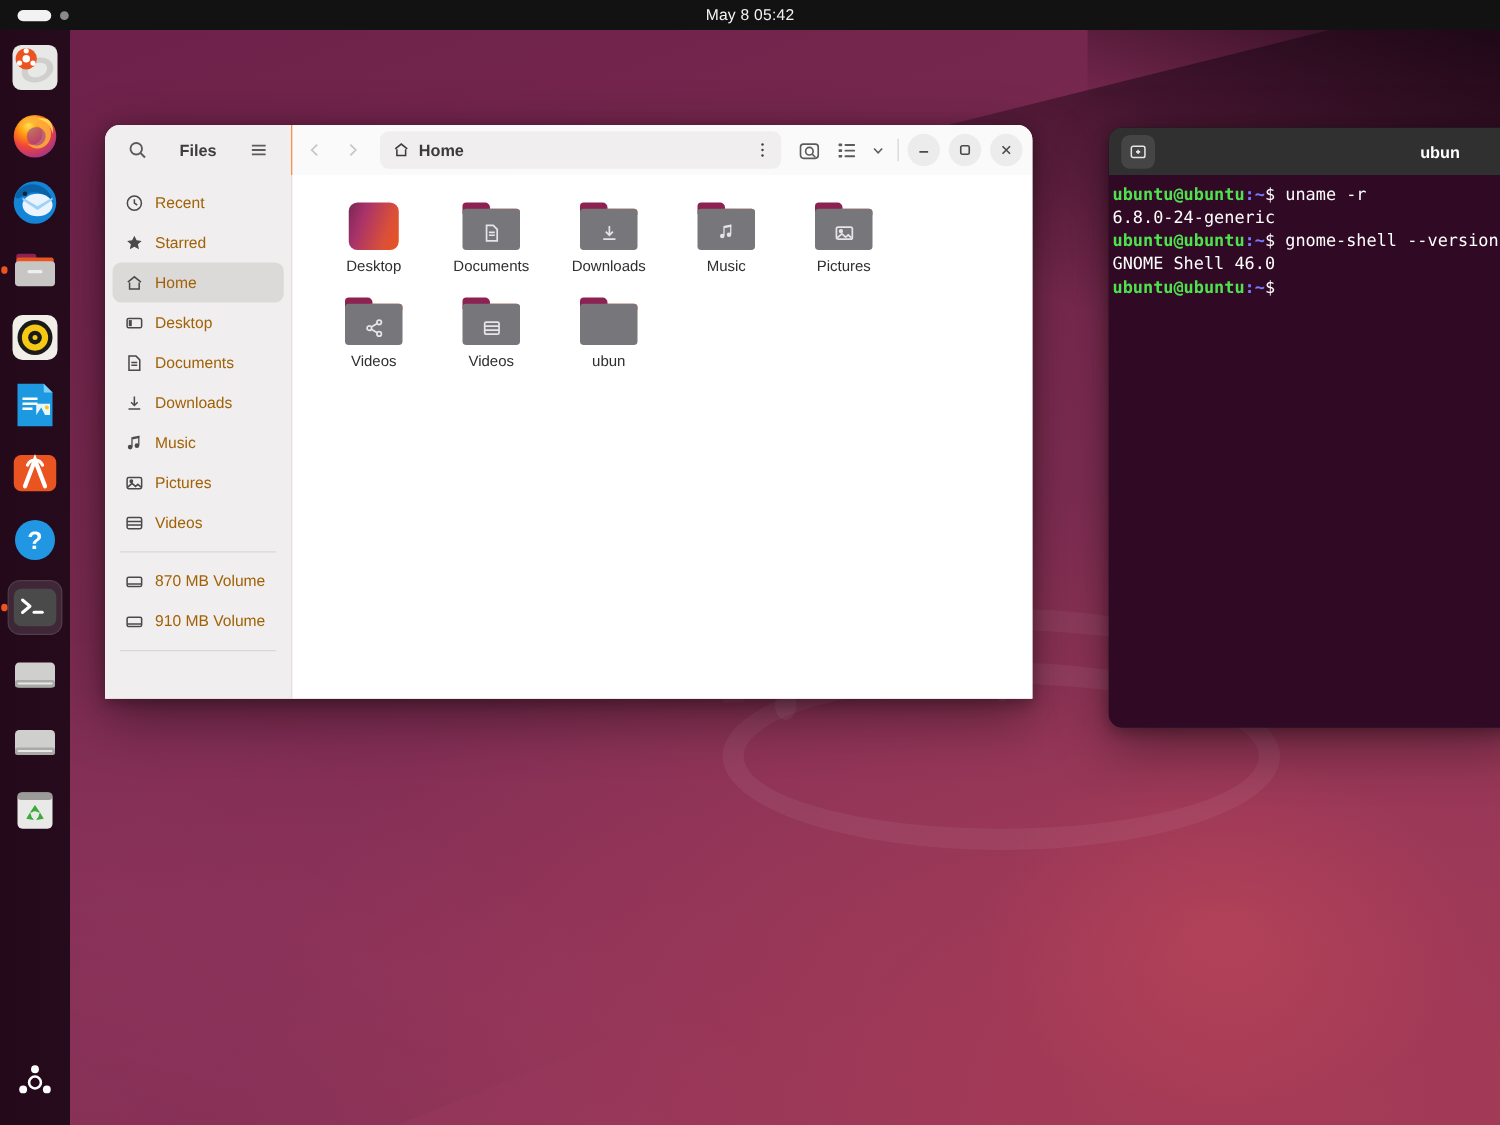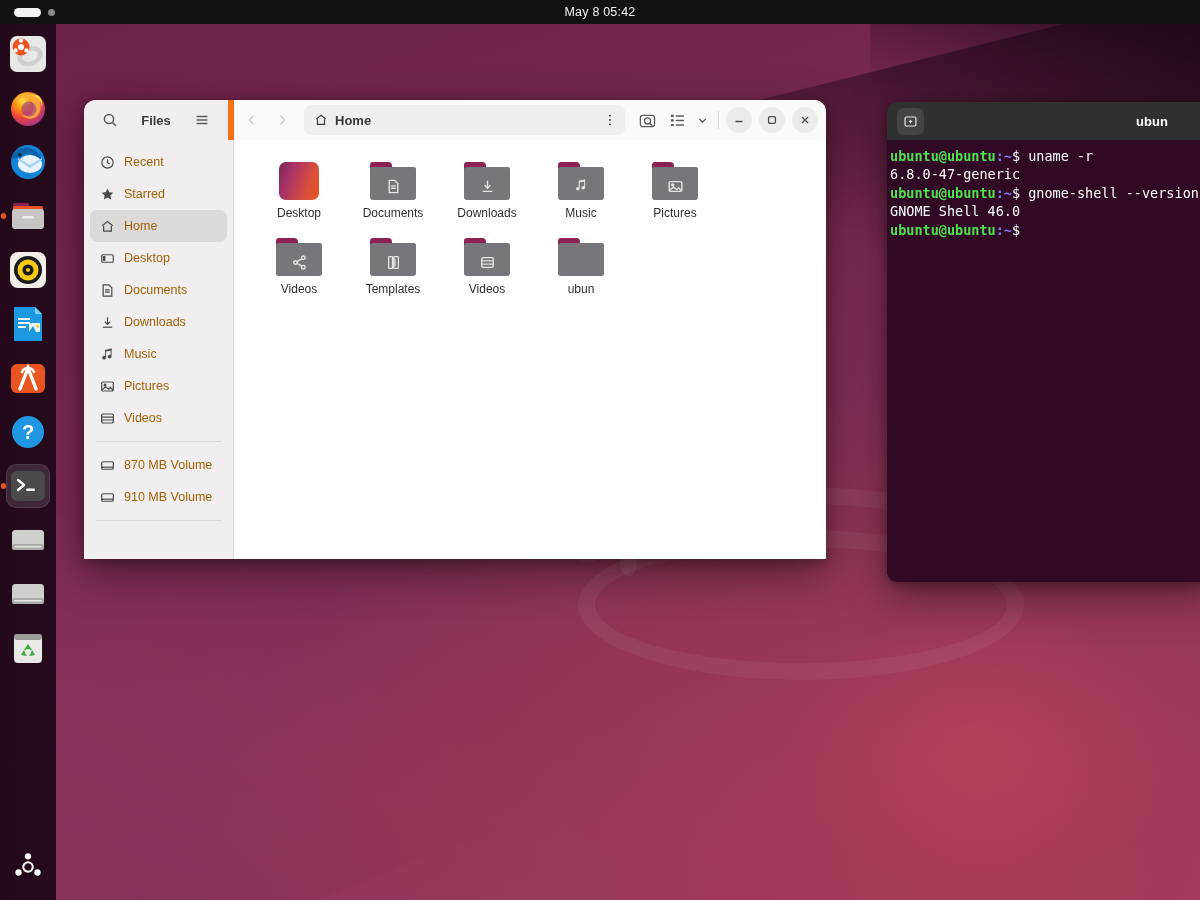--- a/index.html
+++ b/index.html
@@ -140,21 +140,21 @@
     border-radius: 12px 12px 0 0;
     overflow: hidden;
     z-index: 20;
     display: flex; flex-direction: column;
     background: #ffffff;
   }
   .fw-header { display: flex; height: 40px; flex: 0 0 40px; }
   .fw-hdr-left {
     width: 150px; flex: 0 0 150px;
     background: #f0eeee;
-    border-right: 6px solid #f97316;
+    border-right: 1px solid #f97316;
     display: flex; align-items: center; justify-content: space-between;
     padding: 0 12px;
   }
   .fw-hdr-right {
     flex: 1; background: #fafafa;
     display: flex; align-items: center; padding: 0 8px 0 4px; gap: 2px;
   }
   .hdr-title { font-size: 13px; font-weight: bold; color: #3d3d3d; }
   .icon-btn {
     width: 28px; height: 28px; border-radius: 6px;
@@ -753,35 +753,20 @@
                   <circle cx="11.6" cy="3.6" r="1.7"></circle>
                   <circle cx="4.2" cy="8" r="1.7"></circle>
                   <circle cx="11.6" cy="12.4" r="1.7"></circle>
                   <path d="M10.1 4.5L5.7 7.1M5.7 8.9l4.4 2.6"></path>
                 </svg>
             </div>
           </div>
           <div class="file-label">Videos</div>
         </div>
 
-        <div class="file-cell">
-          <div class="folder">
-            <div class="tab"></div>
-              <div class="stripe"></div>
-              <div class="body"></div>
-            <div class="gl">
-              <svg width="17" height="17" viewBox="0 0 16 16" fill="none" stroke="currentColor" stroke-width="1.2">
-                  <rect x="3.4" y="2.4" width="3.6" height="11.2" rx=".6"></rect>
-                  <rect x="8.2" y="2.4" width="4.4" height="11.2" rx=".6"></rect>
-                  <path d="M9.4 4.4v7.4"></path>
-                </svg>
-            </div>
-          </div>
-          <div class="file-label">Templates</div>
-        </div>
 
         <div class="file-cell">
           <div class="folder">
             <div class="tab"></div>
               <div class="stripe"></div>
               <div class="body"></div>
             <div class="gl">
               <svg width="17" height="17" viewBox="0 0 16 16" fill="none" stroke="currentColor" stroke-width="1.3">
                   <rect x="2.6" y="3.4" width="10.8" height="9.2" rx="1.2"></rect>
                   <path d="M2.6 6.5h10.8M2.6 9.5h10.8"></path>
@@ -808,19 +793,19 @@
     <div class="tw-header">
       <div class="tw-newtab">
         <svg width="15" height="15" viewBox="0 0 16 16" fill="none" stroke="currentColor" stroke-width="1.3">
           <rect x="2.2" y="3.2" width="11.6" height="9.6" rx="1.6"></rect>
           <path d="M8 6.2v3.6M6.2 8h3.6"></path>
         </svg>
       </div>
       <div class="tw-title">ubun</div>
     </div>
     <div class="tw-body"><span class="t-green">ubuntu@ubuntu</span><span class="t-blue">:~</span><span class="t-white">$ </span><span class="t-white">uname -r</span>
-<span class="t-white">6.8.0-47-generic</span>
+<span class="t-white">6.8.0-24-generic</span>
 <span class="t-green">ubuntu@ubuntu</span><span class="t-blue">:~</span><span class="t-white">$ </span><span class="t-white">gnome-shell --version</span>
 <span class="t-white">GNOME Shell 46.0</span>
 <span class="t-green">ubuntu@ubuntu</span><span class="t-blue">:~</span><span class="t-white">$</span></div>
   </div>
 
 </div>
 
 </body></html>

